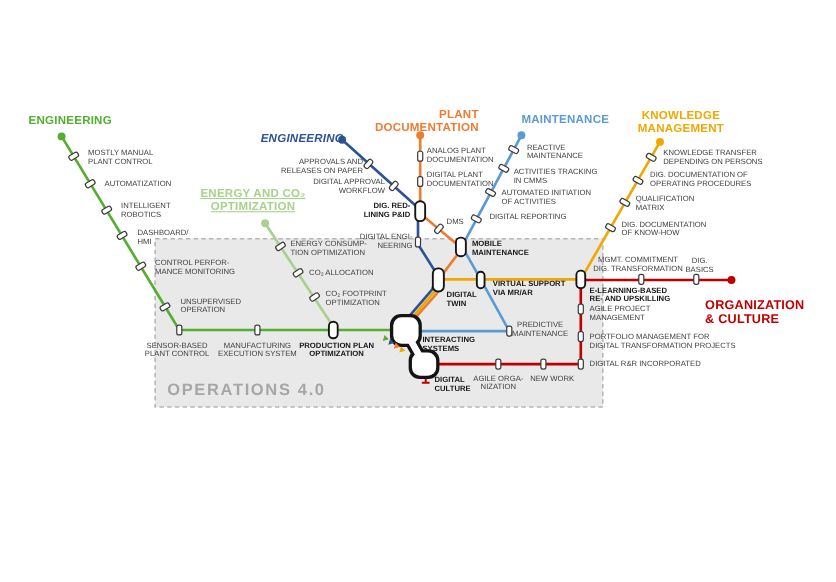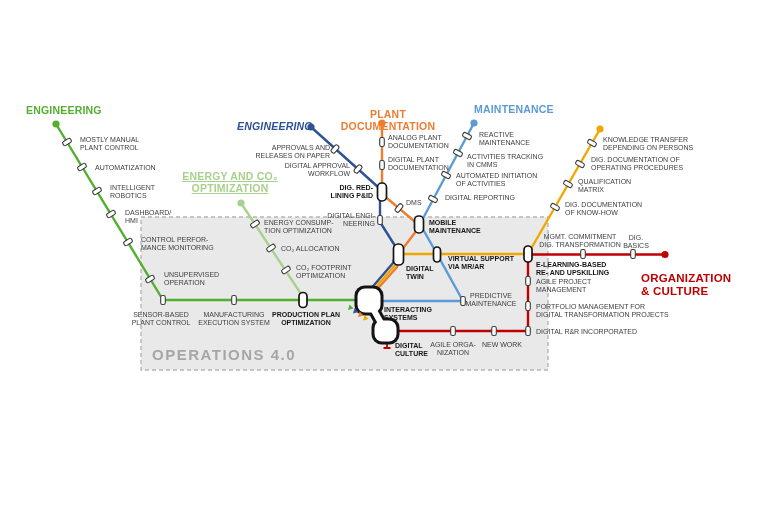--- a/index.html
+++ b/index.html
@@ -103,23 +103,25 @@
     <path d="M0,-2.8 L2.8,2.2 L-2.8,2.2 Z" transform="translate(355,311.5) rotate(-135)" fill="#2d5295"></path>
     <path d="M0,-2.8 L2.8,2.2 L-2.8,2.2 Z" transform="translate(360,315) rotate(-135)" fill="#ed7d31"></path>
     <path d="M0,-2.8 L2.8,2.2 L-2.8,2.2 Z" transform="translate(365,318.5) rotate(-135)" fill="#f0a800"></path>
   </g>
 </svg>
 
 <div class="title" style="left: 26px; top: 105px; color: rgb(84, 174, 47);">ENGINEERING</div>
 <div class="title c" style="left: 230px; top: 171px; color: rgb(169, 209, 142); text-decoration: underline;">ENERGY AND CO₂
 OPTIMIZATION</div>
 <div class="title" style="left: 237px; top: 121px; color: rgb(45, 82, 149); font-style: italic;">ENGINEERING</div>
-<div class="title c" style="left: 388px; top: 109px; color: rgb(237, 125, 49);">PLANT
+<div class="title c" style="left: 388px; top: 99px; color: rgb(237, 125, 49); text-align: right;">PLANT
 DOCUMENTATION</div>
 <div class="title" style="left: 474px; top: 104px; color: rgb(91, 155, 213);">MAINTENANCE</div>
+<div class="title c" style="left: 619px; top: 100px; color: rgb(240, 168, 0);">KNOWLEDGE
+MANAGEMENT</div>
 <div class="title org" style="left: 641px; top: 272px; color: rgb(192, 0, 0);">ORGANIZATION
 &amp; CULTURE</div>
 <div class="ops" style="left:152px;top:346px;">OPERATIONS 4.0</div>
 
 <div class="lbl" style="left:80px;top:136px;">MOSTLY MANUAL
 PLANT CONTROL</div>
 <div class="lbl" style="left:95px;top:164px;">AUTOMATIZATION</div>
 <div class="lbl" style="left:110px;top:184px;">INTELLIGENT
 ROBOTICS</div>
 <div class="lbl" style="left:125px;top:209px;">DASHBOARD/

